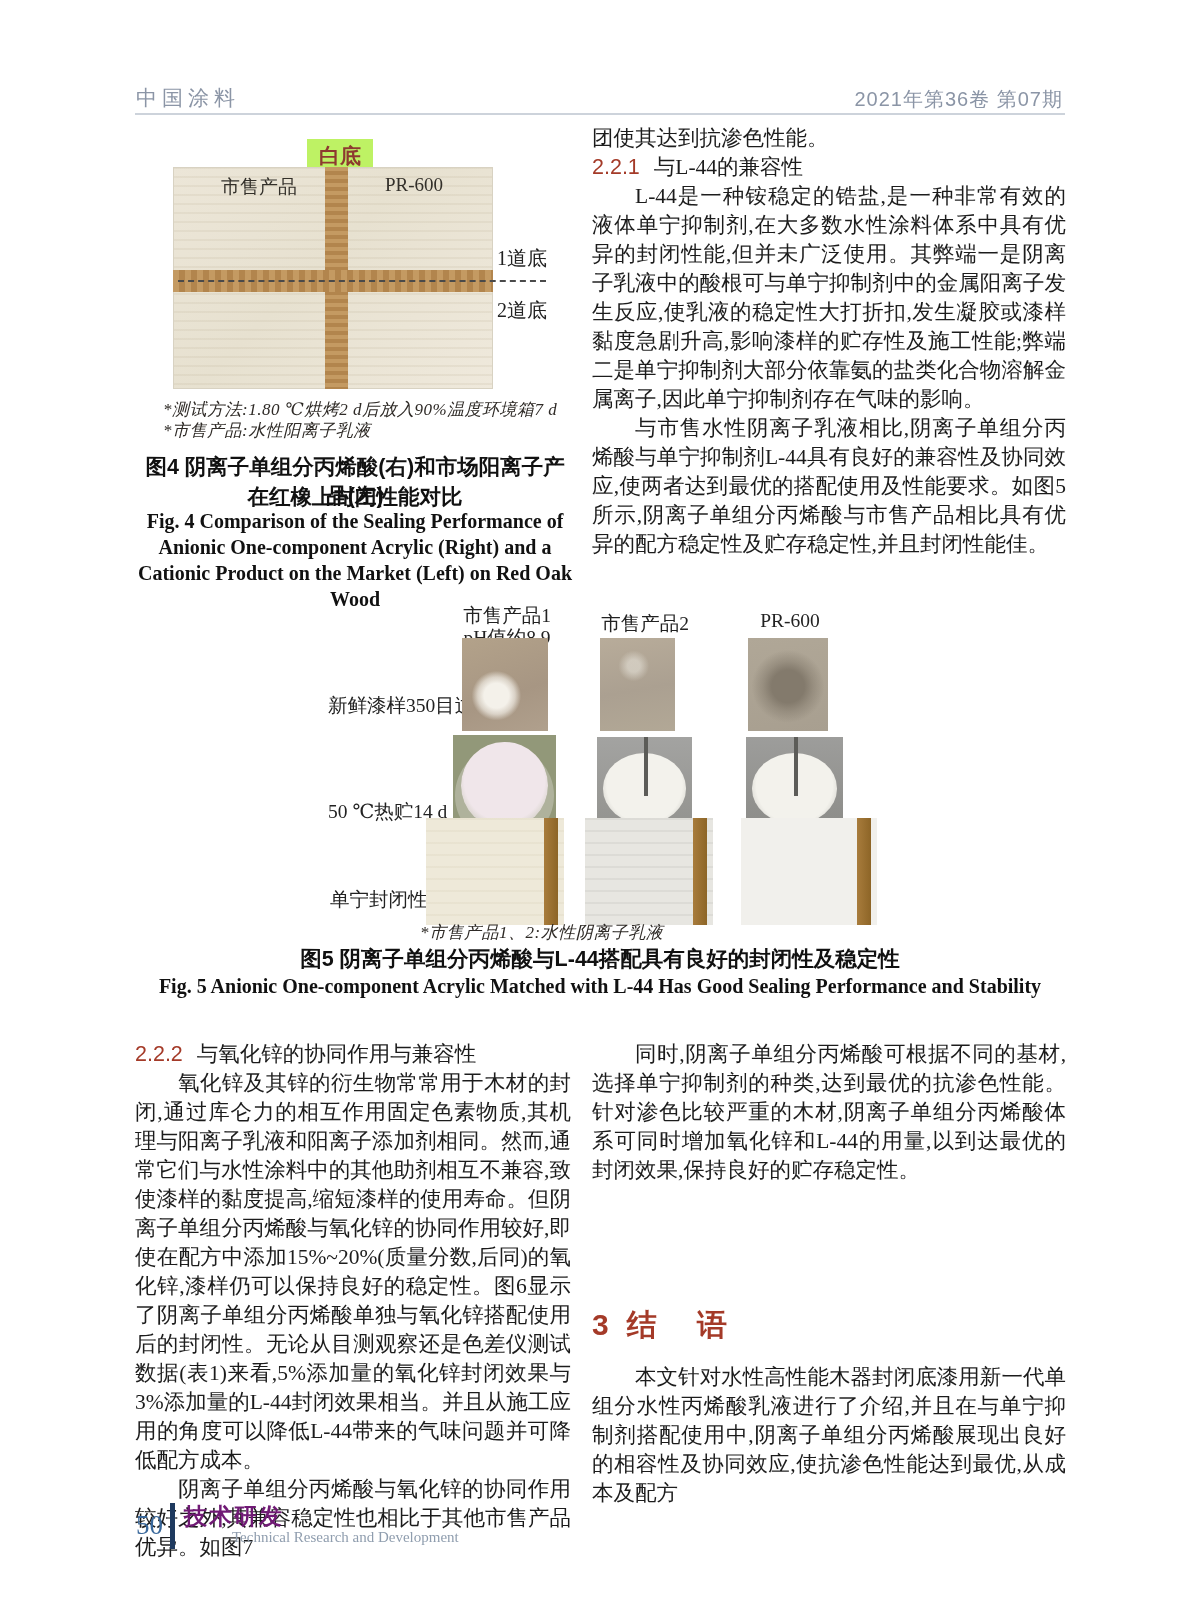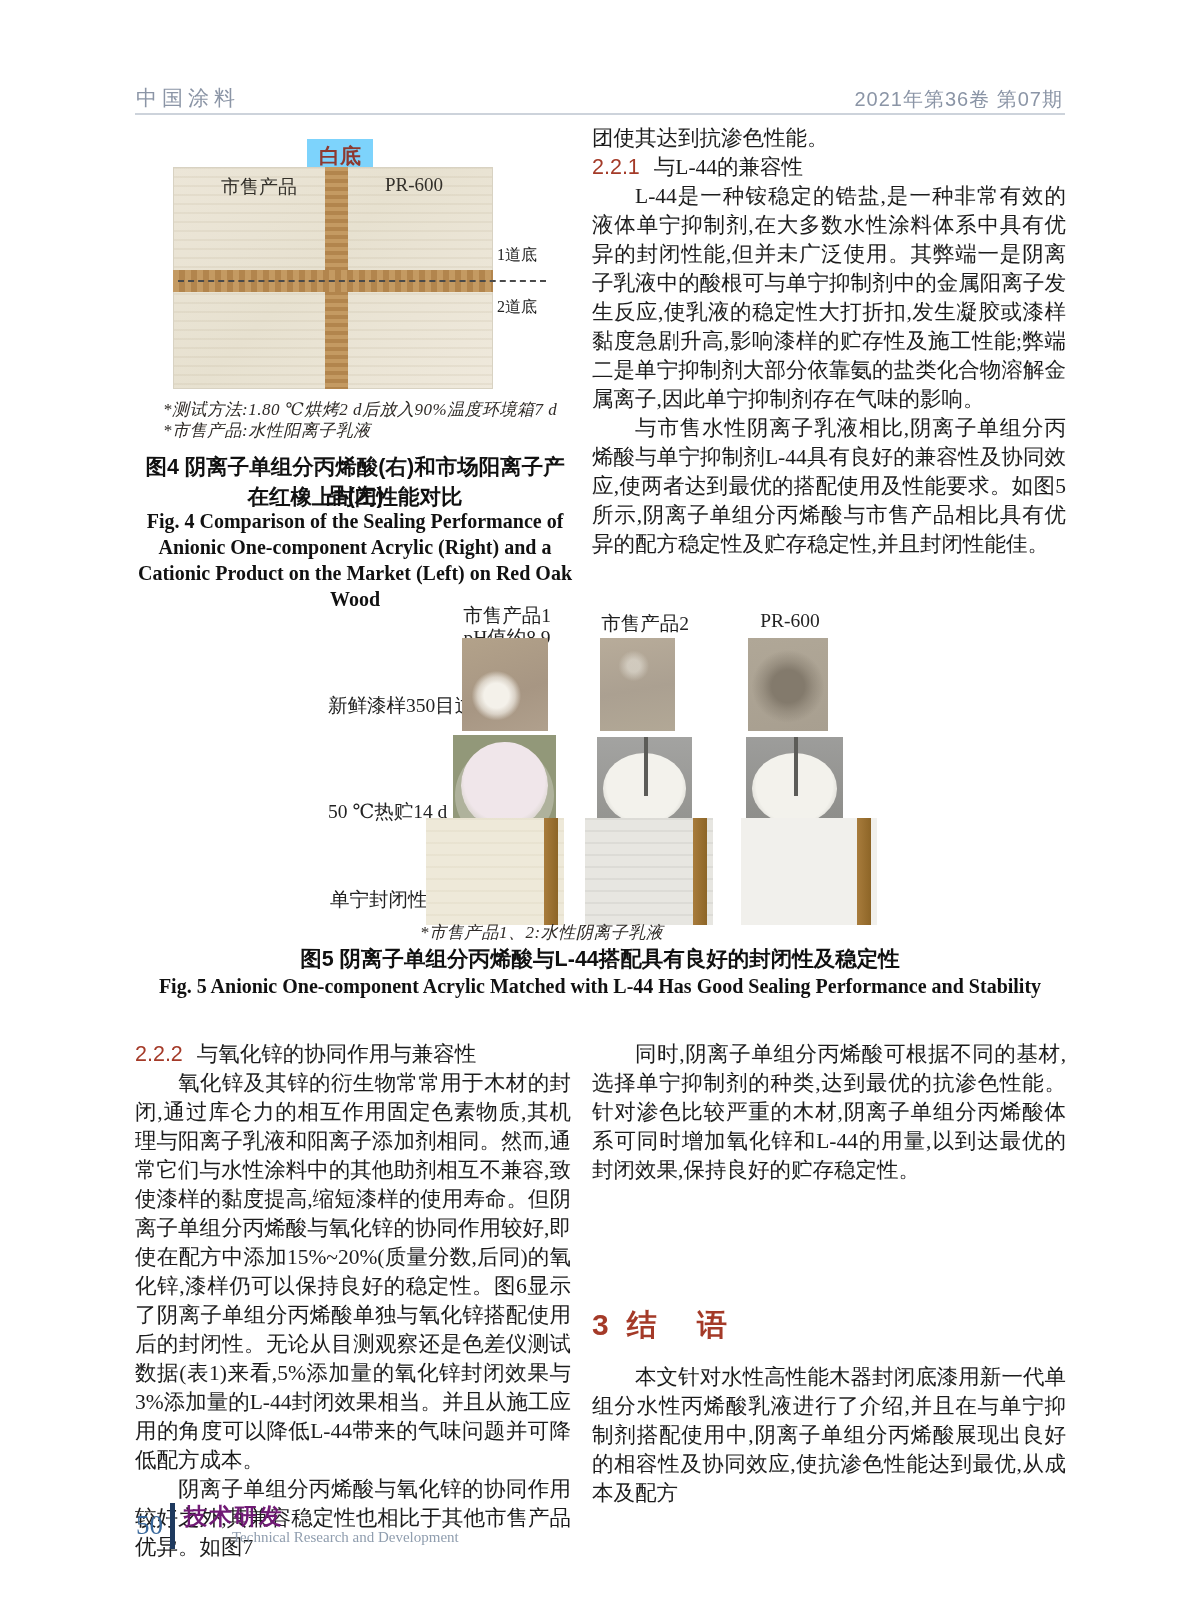--- a/index.html
+++ b/index.html
@@ -15,33 +15,33 @@
   .header-rule{position:absolute;left:135px;top:113px;width:930px;border-top:2px solid #cdd3db;}
   
   .body-col{position:absolute;font-size:21.5px;line-height:29px;text-align:justify;}
   .para{margin:0;text-indent:2em;}
   .para-cont{margin:0;text-indent:0;}
   .subheading{margin:0;font-size:21.5px;line-height:29px;}
   .subheading .num{color:#a43a28;font-family:"Liberation Sans","DejaVu Sans",sans-serif;margin-right:14px;}
   .section-heading{position:absolute;font-size:30px;font-weight:bold;color:#a43a28;font-family:Liberation Sans, sans-serif;}
   .section-heading .t{letter-spacing:16px;margin-left:18px;}
   
-  .fig4-tag{position:absolute;left:307px;top:139px;background:#7dd3fc;color:#8d3a30;font-size:21px;padding:3px 12px;font-weight:bold;}
+  .fig4-tag{position:absolute;left:307px;top:139px;background:#bef264;color:#8d3a30;font-size:21px;padding:3px 12px;font-weight:bold;}
   .fig4-photo{position:absolute;left:173px;top:167px;width:320px;height:222px;
      background:
        repeating-linear-gradient(180deg, rgba(190,178,152,.18) 0 2px, rgba(0,0,0,0) 2px 9px),
        linear-gradient(135deg,#ece6d8 0%,#e7e1d0 45%,#efe9dc 100%);
      box-shadow:0 0 0 1px #d8d2c2 inset;}
   .fig4-vstrip{position:absolute;left:152px;top:0;width:23px;height:222px;
      background:repeating-linear-gradient(180deg,#c49a62 0 4px,#b2854d 4px 8px);}
   .fig4-hstrip{position:absolute;left:0;top:103px;width:320px;height:22px;
      background:repeating-linear-gradient(90deg,#c49a62 0 6px,#b2854d 6px 12px);}
   .fig4-label{position:absolute;top:7px;font-size:19px;color:#33302a;}
   .fig4-dash{position:absolute;left:178px;top:280px;width:368px;border-top:2px dashed #4a4a4a;}
-  .coat-label{position:absolute;left:497px;font-size:16px;color:#222;}
+  .coat-label{position:absolute;left:497px;font-size:20px;color:#222;}
   .fig-footnote{position:absolute;font-size:17px;color:#2e2a26;font-style:italic;letter-spacing:.5px;}
   .caption-cn{position:absolute;text-align:center;font-weight:bold;font-size:21.5px;color:#111;font-family:"Liberation Sans","DejaVu Sans",sans-serif;}
   .caption-en{position:absolute;text-align:center;font-weight:bold;font-size:20px;line-height:26px;color:#111;}
   
   .fig5-colhead{position:absolute;font-size:19.5px;color:#222;text-align:center;}
   .fig5-rowlabel{position:absolute;font-size:19.5px;color:#222;}
   .fig5-photo{position:absolute;overflow:hidden;}
   .ph-filter1{background:radial-gradient(circle at 40% 62%, #f4f1ea 0 16%, rgba(244,241,234,.65) 24%, rgba(244,241,234,0) 32%),linear-gradient(160deg,#b3a28a 0%,#a79683 60%,#b0a08d 100%);}
   .ph-filter2{background:radial-gradient(circle at 45% 30%, rgba(240,238,230,.5) 0 8%, rgba(240,238,230,0) 20%),linear-gradient(170deg,#b8ac9a 0%,#aba091 55%,#b2a896 100%);}
   .ph-filter3{background:radial-gradient(circle at 50% 52%, #837a6c 0 26%, rgba(131,122,108,.5) 40%, rgba(131,122,108,0) 58%),linear-gradient(170deg,#b0a797 0%,#a89f90 100%);}

